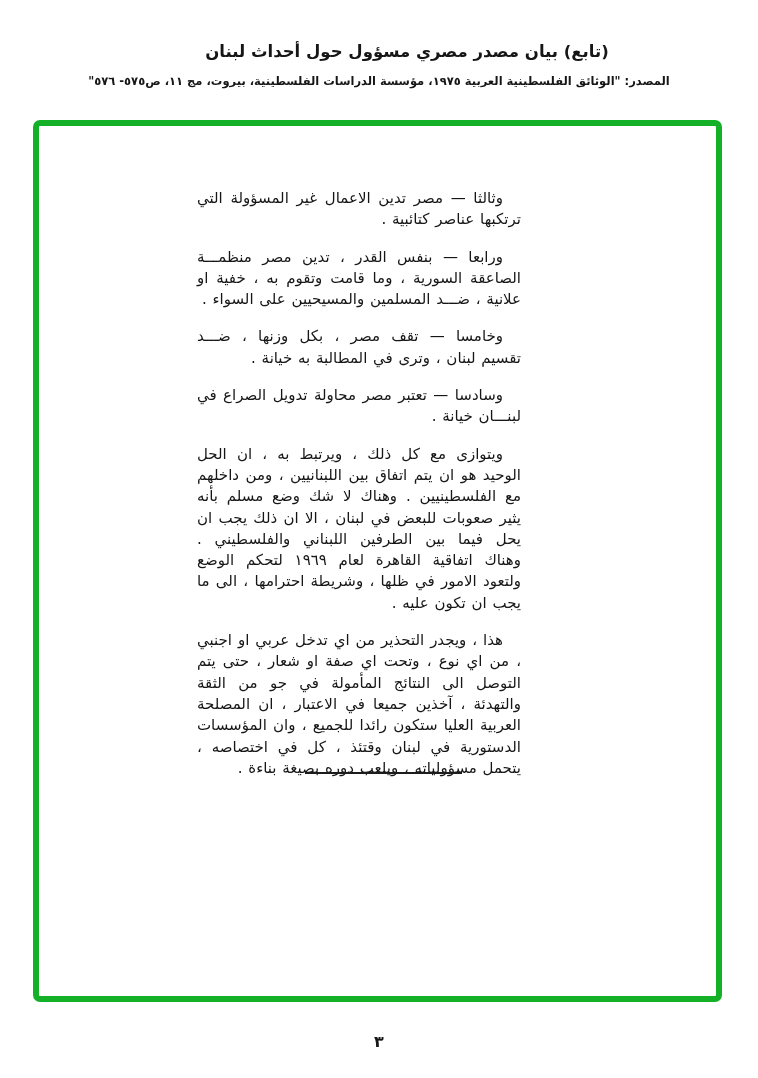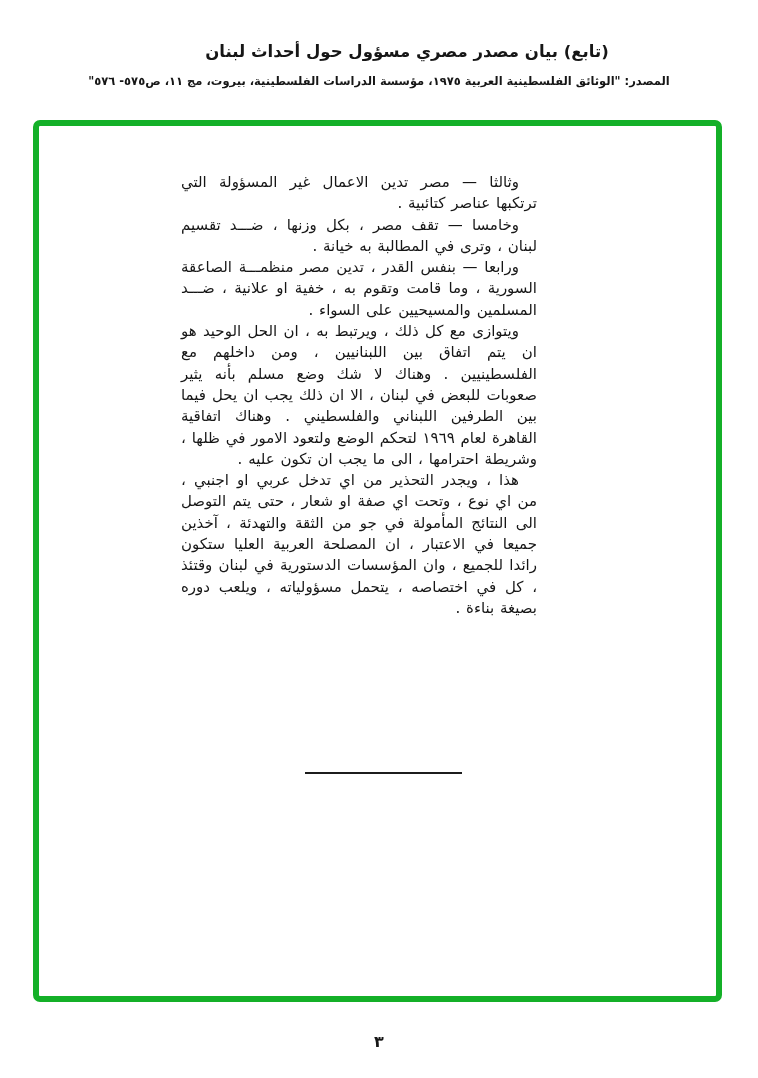--- a/index.html
+++ b/index.html
@@ -52,21 +52,21 @@
     position: absolute;
     top: 46px;
     left: 142px;
     width: 356px;
     direction: rtl;
     text-align: justify;
     font-size: 15px;
     line-height: 21.3px;
   }
   .text-column p {
-    margin: 0;
+    margin: 16px;
     padding: 0;
     text-indent: 18px;
     word-spacing: 1px;
   }
   .divider {
     position: absolute;
     left: 266px;
     top: 646px;
     width: 157px;
     height: 2px;
@@ -89,22 +89,23 @@
 <div class="page">
 
   <div class="doc-title">(تابع) بيان مصدر مصري مسؤول حول أحداث لبنان</div>
 
   <div class="doc-source">المصدر: "الوثائق الفلسطينية العربية ١٩٧٥، مؤسسة الدراسات الفلسطينية، بيروت، مج ١١، ص٥٧٥- ٥٧٦"</div>
 
   <div class="content-box">
 
     <div class="text-column">
       <p>وثالثا — مصر تدين الاعمال غير المسؤولة التي ترتكبها عناصر كتائبية .</p>
+      <p>ورابعا — بنفس القدر ، تدين مصر منظمـــة الصاعقة السورية ، وما قامت وتقوم به ، خفية او علانية ، ضـــد المسلمين والمسيحيين على السواء .</p>
       <p>وخامسا — تقف مصر ، بكل وزنها ، ضـــد تقسيم لبنان ، وترى في المطالبة به خيانة .</p>
-      <p>ورابعا — بنفس القدر ، تدين مصر منظمـــة الصاعقة السورية ، وما قامت وتقوم به ، خفية او علانية ، ضـــد المسلمين والمسيحيين على السواء .</p>
+      <p>وسادسا — تعتبر مصر محاولة تدويل الصراع في لبنـــان خيانة .</p>
       <p>ويتوازى مع كل ذلك ، ويرتبط به ، ان الحل الوحيد هو ان يتم اتفاق بين اللبنانيين ، ومن داخلهم مع الفلسطينيين . وهناك لا شك وضع مسلم بأنه يثير صعوبات للبعض في لبنان ، الا ان ذلك يجب ان يحل فيما بين الطرفين اللبناني والفلسطيني . وهناك اتفاقية القاهرة لعام ١٩٦٩ لتحكم الوضع ولتعود الامور في ظلها ، وشريطة احترامها ، الى ما يجب ان تكون عليه .</p>
       <p>هذا ، ويجدر التحذير من اي تدخل عربي او اجنبي ، من اي نوع ، وتحت اي صفة او شعار ، حتى يتم التوصل الى النتائج المأمولة في جو من الثقة والتهدئة ، آخذين جميعا في الاعتبار ، ان المصلحة العربية العليا ستكون رائدا للجميع ، وان المؤسسات الدستورية في لبنان وقتئذ ، كل في اختصاصه ، يتحمل مسؤولياته ، ويلعب دوره بصيغة بناءة .</p>
     </div>
 
     <div class="divider"></div>
 
   </div>
 
   <div class="page-number">٣</div>
 

